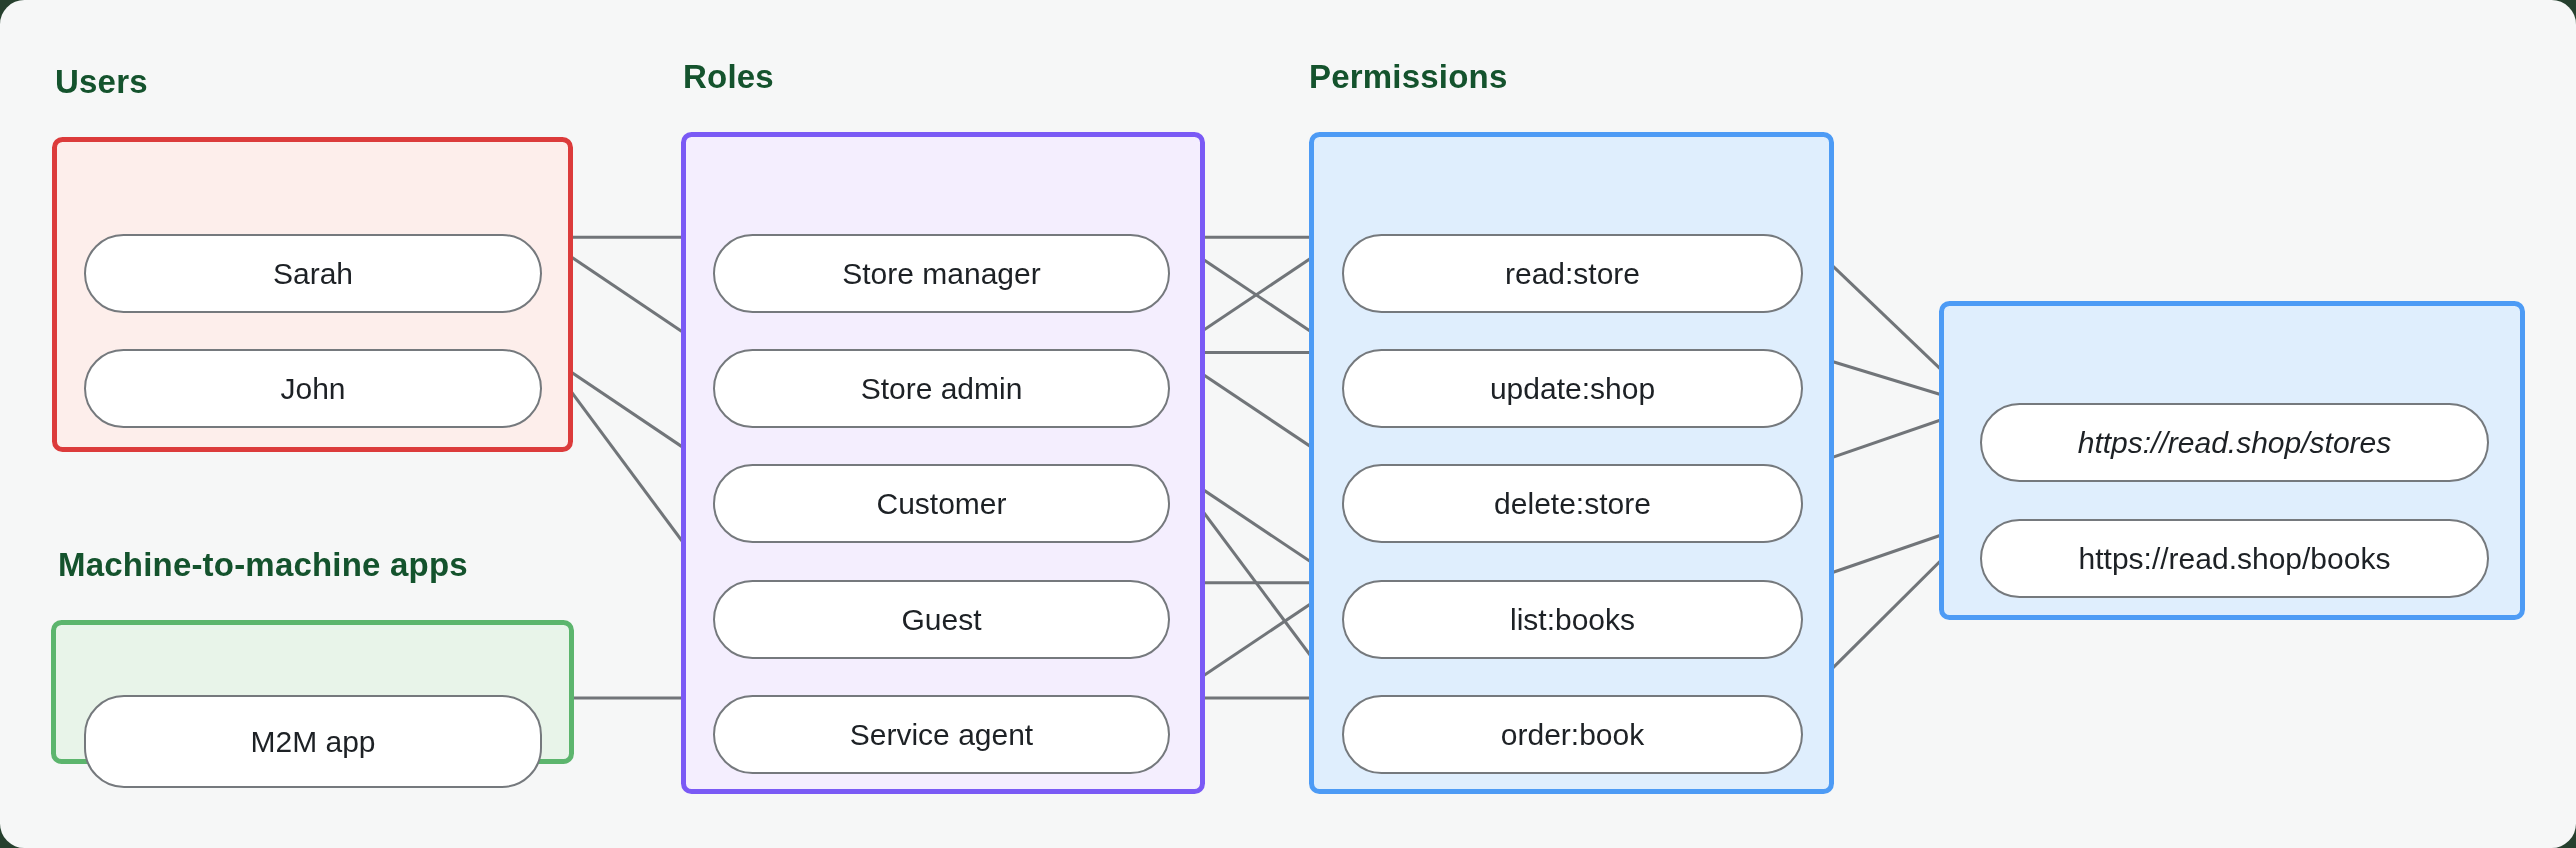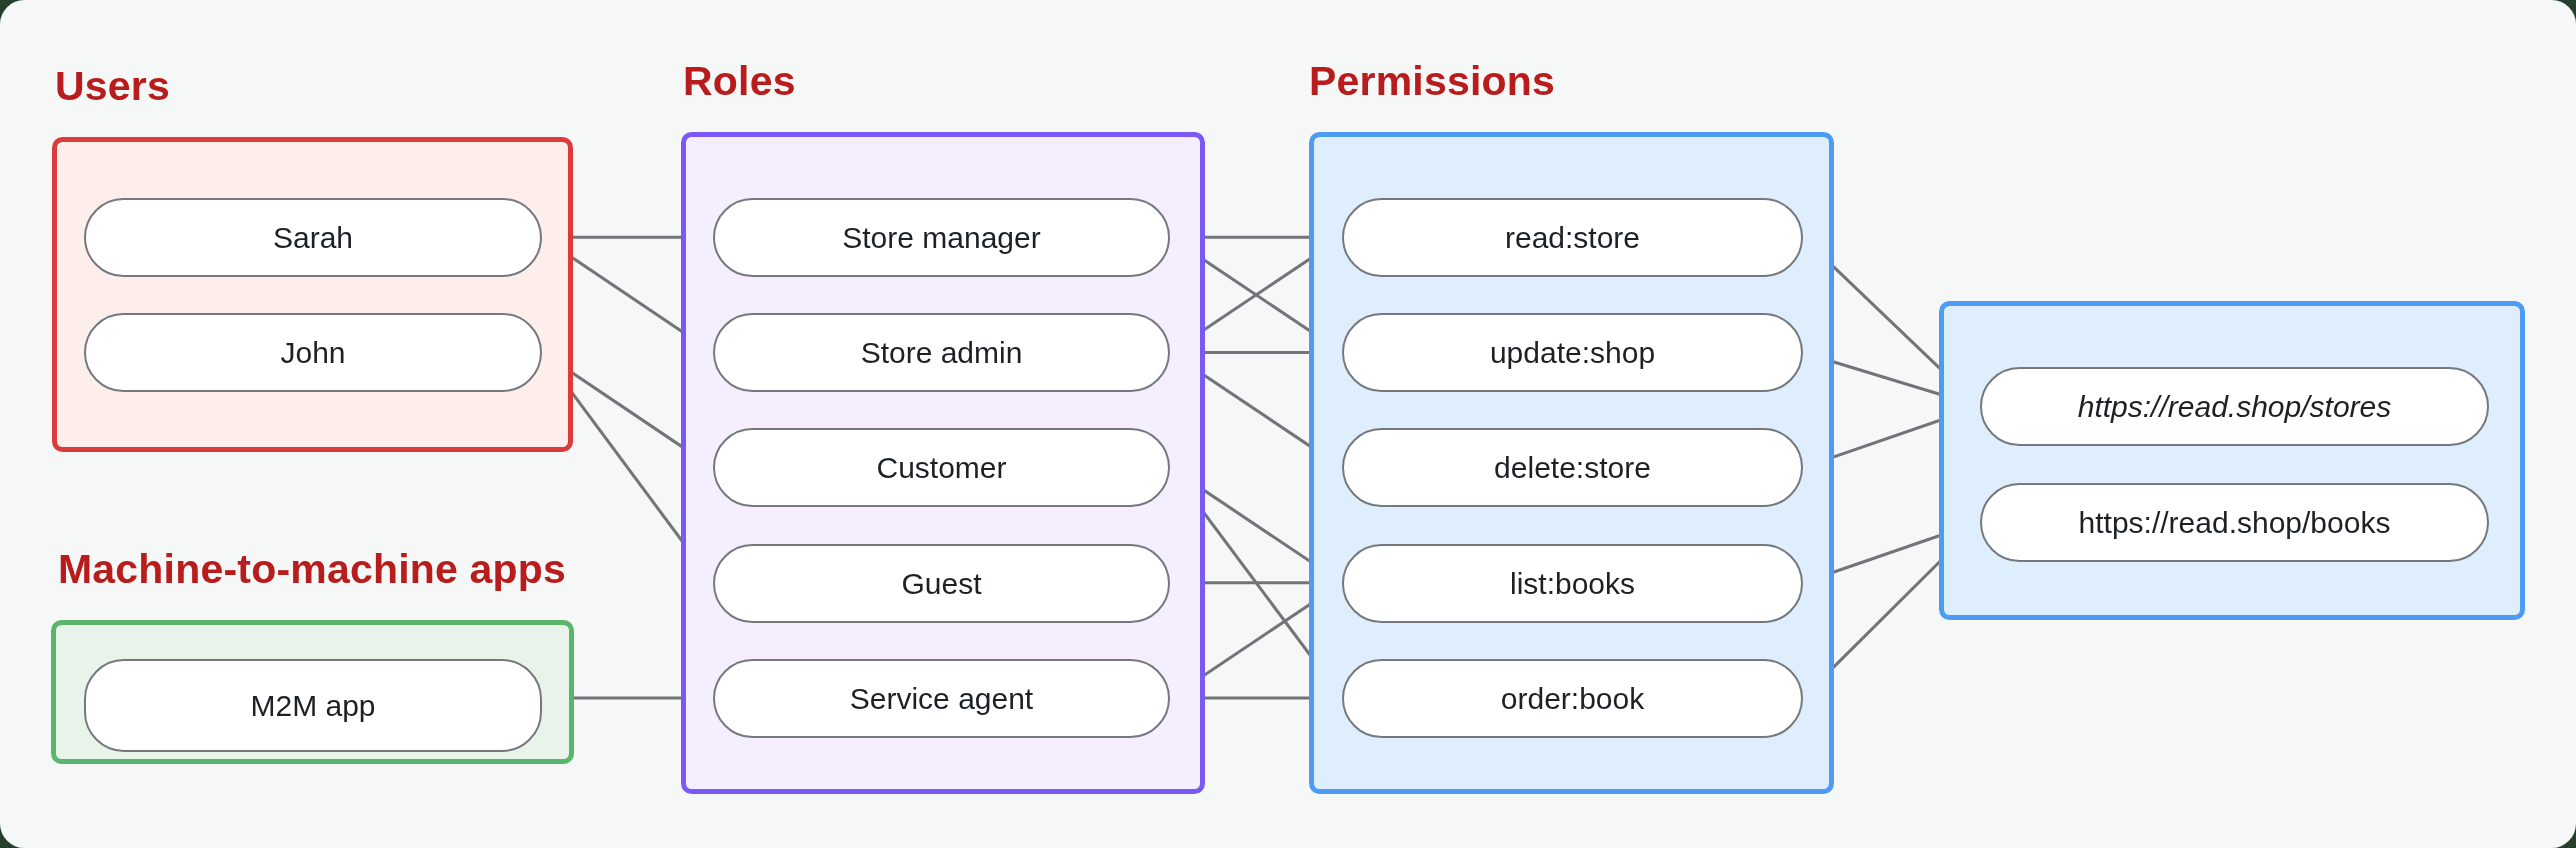--- a/index.html
+++ b/index.html
@@ -2,31 +2,31 @@
 <html style="font-size:14px"><head>
 <meta charset="utf-8">
 <style>
   html,body{margin:0;padding:0;background:#26402e;}
   .stage{
     position:relative;width:2576px;height:848px;background:#f6f7f7;
     border-radius:24.4px;overflow:hidden;
     font-family:"Liberation Sans", sans-serif;
   }
   .group-label{
-    position:absolute;font-size:41px;font-weight:600;color:#b91c1c;
+    position:absolute;font-size:33px;font-weight:600;color:#14532d;
     letter-spacing:0.2px;white-space:nowrap;
   }
   .group-box{
     position:absolute;border-radius:10.5px;box-sizing:border-box;border:5.2px solid #000;
   }
   .pill{
     position:absolute;box-sizing:border-box;background:#ffffff;
     border:2.6px solid #75797d;border-radius:40px;
     display:flex;align-items:center;justify-content:center;
-    font-size:30px;color:#1d2125;white-space:nowrap;
+    font-size:30px;color:#1d2125;white-space:nowrap;margin-top:36px;
   }
   svg.connections{position:absolute;left:0;top:0;pointer-events:none;}
 </style>
 </head>
 <body>
 
 <div class="stage">
 
   <svg class="connections" width="2576" height="848" viewBox="0 0 2952 972">
       <line x1="621" y1="272" x2="817" y2="272" stroke="#717579" stroke-width="3.5"></line>

